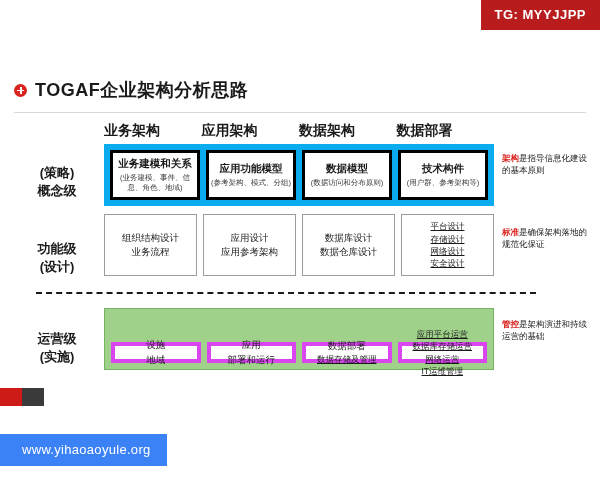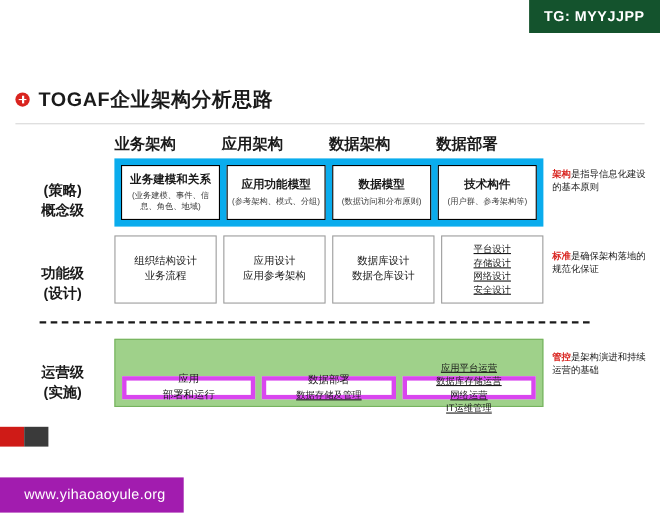--- a/index.html
+++ b/index.html
@@ -13,21 +13,21 @@
     font-family: "Liberation Sans", sans-serif;
     position: relative;
     overflow: hidden;
   }
 
   
   .tg-badge {
     position: absolute;
     top: 0;
     right: 0;
-    background: #14532d;
+    background: #b91c1c;
     color: #ffffff;
     font-size: 13px;
     font-weight: bold;
     padding: 7px 14px 8px 14px;
     letter-spacing: 0.5px;
   }
 
   
   .title-row {
     position: absolute;
@@ -138,21 +138,21 @@
     height: 62px;
     background: #9fd18a;
     padding: 6px;
     gap: 6px;
     border: 1px solid #76b35e;
   }
 
   .cell {
     flex: 1;
     background: #ffffff;
-    border: 1px solid #000000;
+    border: 3px solid #000000;
     box-sizing: border-box;
     display: flex;
     flex-direction: column;
     align-items: center;
     justify-content: center;
     padding: 3px 2px;
   }
   .band.function .cell {
     border: 1px solid #9c9c9c;
   }
@@ -236,21 +236,21 @@
     top: 0;
     width: 22px;
     height: 18px;
     background: #3a3a3a;
   }
 
   .site-chip {
     position: absolute;
     left: 0;
     bottom: 14px;
-    background: #a21caf;
+    background: #3b82f6;
     color: #ffffff;
     font-size: 13px;
     padding: 8px 16px 9px 22px;
     letter-spacing: 0.3px;
   }
 </style>
 </head>
 <body>
 
 <div class="tg-badge">TG: MYYJJPP</div>
@@ -320,20 +320,24 @@
       <div class="cell-line small">存储设计</div>
       <div class="cell-line small">网络设计</div>
       <div class="cell-line small">安全设计</div>
     </div>
   </div>
 
   <div class="dashed-divider"></div>
 
   <div class="band operate">
     <div class="cell">
+      <div class="cell-line">设施</div>
+      <div class="cell-line">地域</div>
+    </div>
+    <div class="cell">
       <div class="cell-line">应用</div>
       <div class="cell-line">部署和运行</div>
     </div>
     <div class="cell">
       <div class="cell-line">数据部署</div>
       <div class="cell-line small">数据存储及管理</div>
     </div>
     <div class="cell">
       <div class="cell-line small">应用平台运营</div>
       <div class="cell-line small">数据库存储运营</div>

